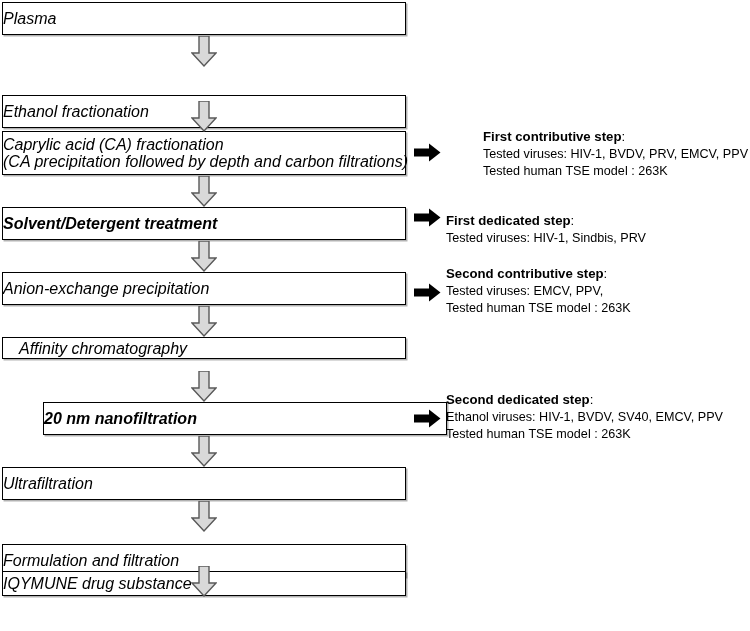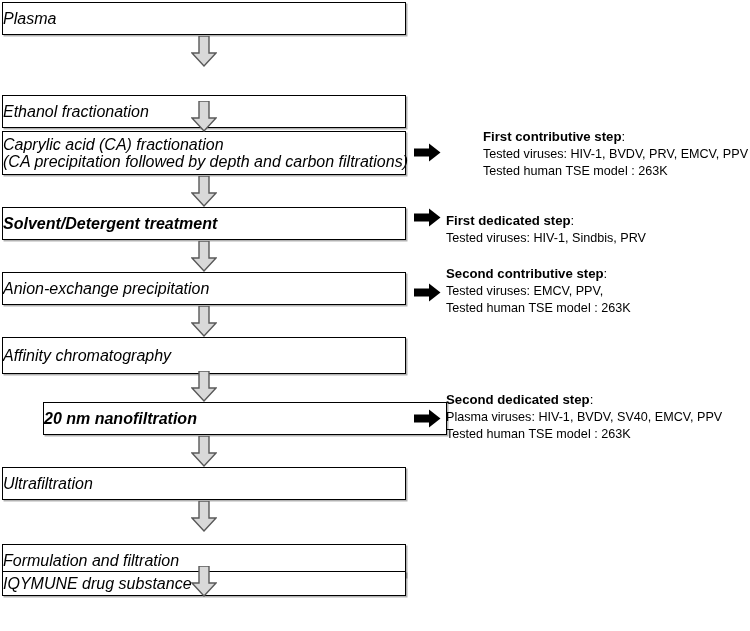--- a/index.html
+++ b/index.html
@@ -95,21 +95,21 @@
     <div class="proc-box bold" style="top: 207px; height: 33px;">
       <span class="line">Solvent/Detergent treatment</span>
     </div>
     <div class="proc-box" style="top: 131px; height: 44px;">
       <span class="line">Caprylic acid (CA) fractionation</span>
       <span class="line">(CA precipitation followed by depth and carbon filtrations)</span>
     </div>
     <div class="proc-box" style="top: 272px; height: 33px;">
       <span class="line">Anion-exchange precipitation</span>
     </div>
-    <div class="proc-box" style="top: 337px; height: 37px;">
+    <div class="proc-box" style="top: 337px; height: 22px; padding-left: 16px;">
       <span class="line">Affinity chromatography</span>
     </div>
     <div class="proc-box bold" style="top: 402px; height: 33px; margin-left: 41px;">
       <span class="line">20 nm nanofiltration</span>
     </div>
     <div class="proc-box" style="top: 467px; height: 33px;">
       <span class="line">Ultrafiltration</span>
     </div>
     <div class="proc-box" style="top: 544px; height: 33px;">
       <span class="line">Formulation and filtration</span>
@@ -191,16 +191,16 @@
       <div class="sub">Tested viruses: EMCV, PPV,</div>
       <div class="sub">Tested human TSE model : 263K</div>
     </div>
     <div class="right-arrow" style="top: 409px; left: 414px;">
       <svg width="27" height="19" viewBox="0 0 27 19" xmlns="http://www.w3.org/2000/svg">
         <polygon points="0,5.5 15,5.5 15,0.5 26.5,9.5 15,18.5 15,13.5 0,13.5" fill="#000000"></polygon>
       </svg>
     </div>
     <div class="annotation" style="top: 391px;">
       <div class="head"><span>Second dedicated step</span><span class="colon">:</span></div>
-      <div class="sub">Plasma viruses: HIV-1, BVDV, SV40, EMCV, PPV</div>
+      <div class="sub">Ethanol viruses: HIV-1, BVDV, SV40, EMCV, PPV</div>
       <div class="sub">Tested human TSE model : 263K</div>
     </div>
   </div>
 
 </body></html>

